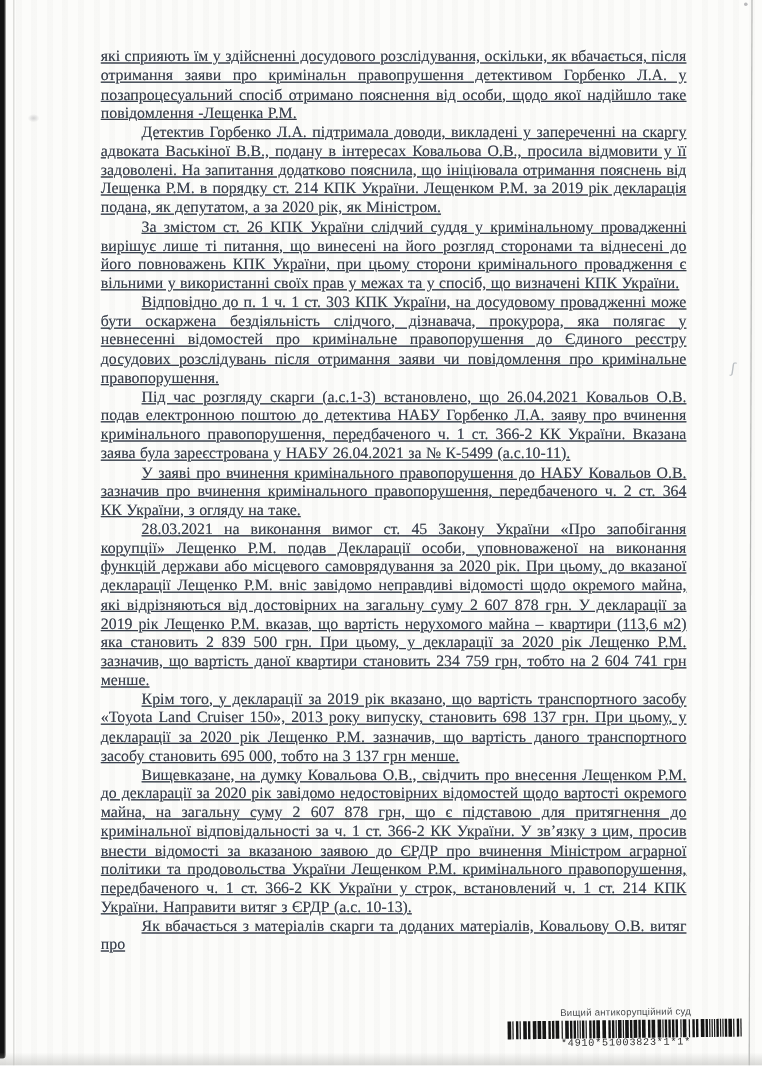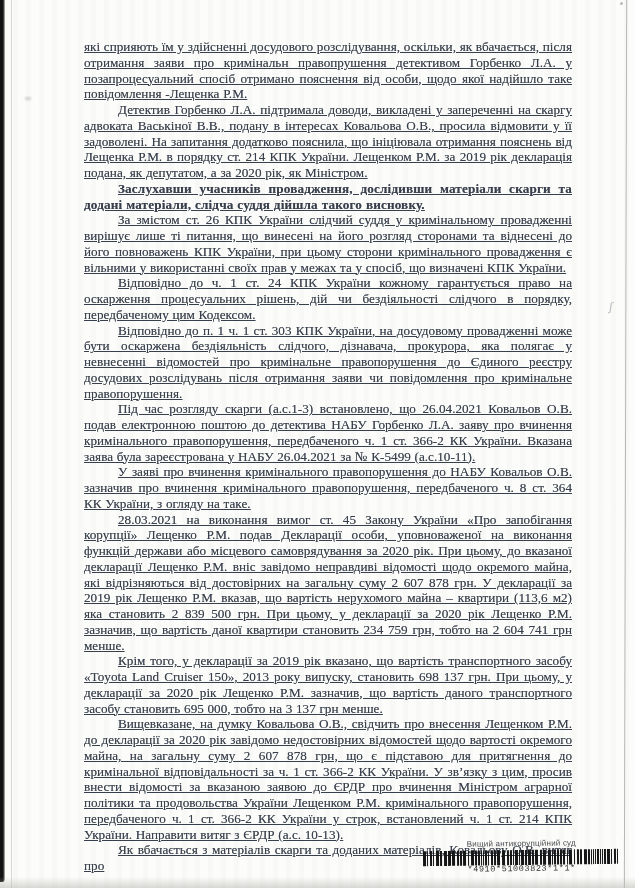--- a/index.html
+++ b/index.html
@@ -108,26 +108,24 @@
   }
 </style>
 </head>
 <body>
 
 <div class="page">
 
   <div class="doc-text">
       <p class="para noindent">які сприяють їм у здійсненні досудового розслідування, оскільки, як вбачається, після отримання заяви про кримінальн правопрушення детективом Горбенко Л.А. у позапроцесуальний спосіб отримано пояснення від особи, щодо якої надійшло таке повідомлення -Лещенка Р.М.</p>
       <p class="para">Детектив Горбенко Л.А. підтримала доводи, викладені у запереченні на скаргу адвоката Васькіної В.В., подану в інтересах Ковальова О.В., просила відмовити у її задоволені. На запитання додатково пояснила, що ініціювала отримання пояснень від Лещенка Р.М. в порядку ст. 214 КПК України. Лещенком Р.М. за 2019 рік декларація подана, як депутатом, а за 2020 рік, як Міністром.</p>
-      <p class="para bold">Заслухавши учасників провадження, дослідивши матеріали скарги та додані матеріали, слідча суддя дійшла такого висновку.</p>
       <p class="para">За змістом ст. 26 КПК України слідчий суддя у кримінальному провадженні вирішує лише ті питання, що винесені на його розгляд сторонами та віднесені до його повноважень КПК України, при цьому сторони кримінального провадження є вільними у використанні своїх прав у межах та у спосіб, що визначені КПК України.</p>
-      <p class="para">Відповідно до ч. 1 ст. 24 КПК України кожному гарантується право на оскарження процесуальних рішень, дій чи бездіяльності слідчого в порядку, передбаченому цим Кодексом.</p>
       <p class="para">Відповідно до п. 1 ч. 1 ст. 303 КПК України, на досудовому провадженні може бути оскаржена бездіяльність слідчого, дізнавача, прокурора, яка полягає у невнесенні відомостей про кримінальне правопорушення до Єдиного реєстру досудових розслідувань після отримання заяви чи повідомлення про кримінальне правопорушення.</p>
       <p class="para">Під час розгляду скарги (а.с.1-3) встановлено, що 26.04.2021 Ковальов О.В. подав електронною поштою до детектива НАБУ Горбенко Л.А. заяву про вчинення кримінального правопорушення, передбаченого ч. 1 ст. 366-2 КК України. Вказана заява була зареєстрована у НАБУ 26.04.2021 за № К-5499 (а.с.10-11).</p>
-      <p class="para">У заяві про вчинення кримінального правопорушення до НАБУ Ковальов О.В. зазначив про вчинення кримінального правопорушення, передбаченого ч. 8 ст. 364 КК України, з огляду на таке.</p>
+      <p class="para">У заяві про вчинення кримінального правопорушення до НАБУ Ковальов О.В. зазначив про вчинення кримінального правопорушення, передбаченого ч. 2 ст. 364 КК України, з огляду на таке.</p>
       <p class="para">28.03.2021 на виконання вимог ст. 45 Закону України «Про запобігання корупції» Лещенко Р.М. подав Декларації особи, уповноваженої на виконання функцій держави або місцевого самоврядування за 2020 рік. При цьому, до вказаної декларації Лещенко Р.М. вніс завідомо неправдиві відомості щодо окремого майна, які відрізняються від достовірних на загальну суму 2 607 878 грн. У декларації за 2019 рік Лещенко Р.М. вказав, що вартість нерухомого майна – квартири (113,6 м2) яка становить 2 839 500 грн. При цьому, у декларації за 2020 рік Лещенко Р.М. зазначив, що вартість даної квартири становить 234 759 грн, тобто на 2 604 741 грн менше.</p>
       <p class="para">Крім того, у декларації за 2019 рік вказано, що вартість транспортного засобу «Toyota Land Cruiser 150», 2013 року випуску, становить 698 137 грн. При цьому, у декларації за 2020 рік Лещенко Р.М. зазначив, що вартість даного транспортного засобу становить 695 000, тобто на 3 137 грн менше.</p>
       <p class="para">Вищевказане, на думку Ковальова О.В., свідчить про внесення Лещенком Р.М. до декларації за 2020 рік завідомо недостовірних відомостей щодо вартості окремого майна, на загальну суму 2 607 878 грн, що є підставою для притягнення до кримінальної відповідальності за ч. 1 ст. 366-2 КК України. У зв’язку з цим, просив внести відомості за вказаною заявою до ЄРДР про вчинення Міністром аграрної політики та продовольства України Лещенком Р.М. кримінального правопорушення, передбаченого ч. 1 ст. 366-2 КК України у строк, встановлений ч. 1 ст. 214 КПК України. Направити витяг з ЄРДР (а.с. 10-13).</p>
       <p class="para">Як вбачається з матеріалів скарги та доданих матеріалів, Ковальову О.В. витяг про</p>
     </div>
 
   <div class="court-stamp">
     <div class="bc-title">Вищий антикорупційний суд</div>
     <div class="barcode">
         <span class="bar" style="width: 3px;"></span>

